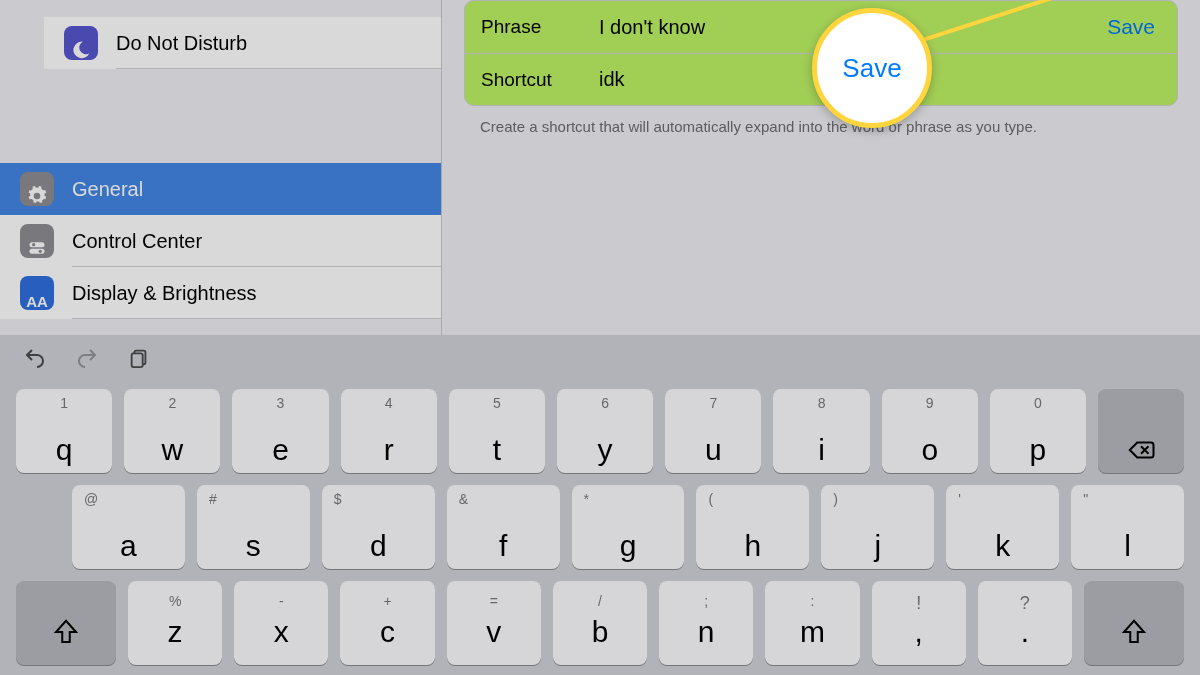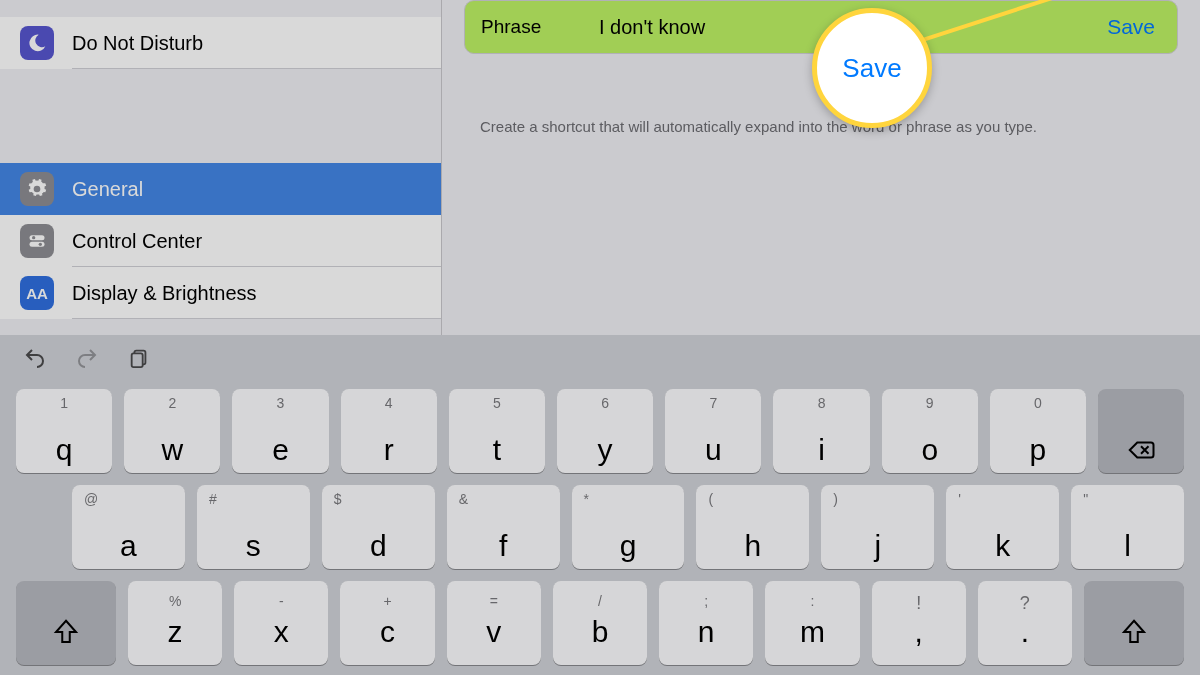--- a/index.html
+++ b/index.html
@@ -27,21 +27,21 @@
     border-top:1px solid #c6c6c9; border-bottom:1px solid #c6c6c9;
   }
   .row {
     position: absolute; left:0; right:0;
     display:flex; align-items:center;
     padding: 0 20px;
     background:#ffffff;
   }
   .row .icon-box {
     width:34px; height:34px; border-radius:8px;
-    display:flex; align-items:center; justify-content:center;
+    display:flex; align-items:flex-end; justify-content:center;
     margin-right:18px; flex-shrink:0;
   }
   .row .label { font-size:20px; color:#000; }
   .row .rule {
     position:absolute; left:72px; right:0; bottom:0; height:1px;
     background:#d1d1d6;
   }
   .row.selected { background:#4487e5; }
   .row.selected .label { color:#fff; }
 
@@ -159,21 +159,21 @@
   .dim { z-index:5; }
   .keyboard { z-index:2; }
 </style>
 </head>
 <body>
 
 <div class="sidebar">
 
   <div class="row" style="top:0; height:16px; background:transparent;"></div>
 
-  <div class="row" style="top:17px; height:52px;">
+  <div class="row" style="top:17px; height:52px;margin-left:44px;">
     <div class="icon-box ic-moon">
       <svg viewBox="0 0 24 24" width="20" height="20" fill="#fff">
           <path d="M14 2a10 10 0 1 0 8 14 8 8 0 0 1-8-14z"></path>
         </svg>
     </div>
     <div class="label">Do Not Disturb</div>
     <div class="rule"></div>
   </div>
 
 
@@ -210,20 +210,24 @@
   </div>
 </div>
 
 <div class="content">
   <div class="card">
     <div class="crow">
       <div class="clabel">Phrase</div>
       <div class="cvalue">I don't know</div>
       <div class="save">Save</div>
     </div>
+    <div class="crow">
+      <div class="clabel">Shortcut</div>
+      <div class="cvalue">idk</div>
+    </div>
   </div>
   <div class="helper">Create a shortcut that will automatically expand into the word or phrase as you type.</div>
 </div>
 
 <div class="keyboard">
   <div class="kb-toolbar">
     <div class="tbtn">
       <svg viewBox="0 0 24 24" width="24" height="24" fill="none" stroke="#4a4a4c" stroke-width="2">
           <path d="M9 14l-5-5 5-5"></path>
           <path d="M4 9h10a6 6 0 0 1 0 12"></path>

